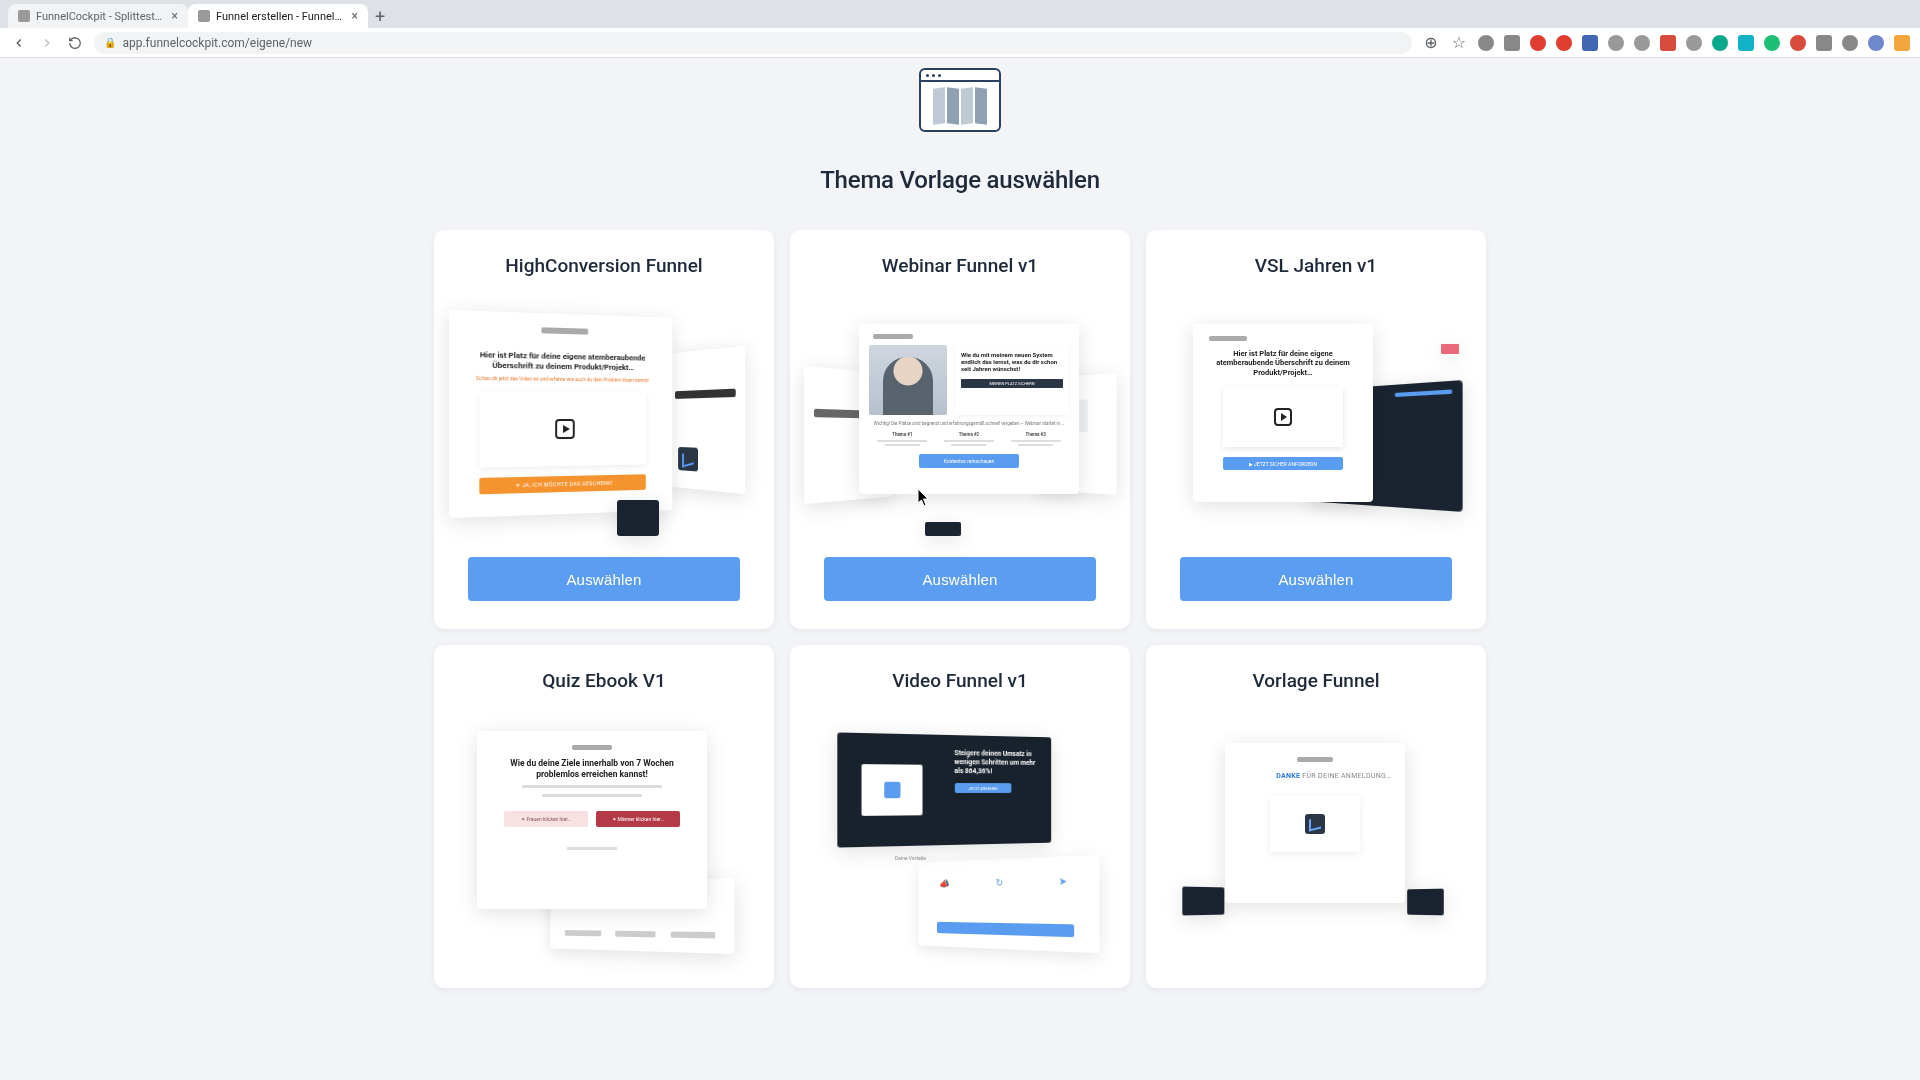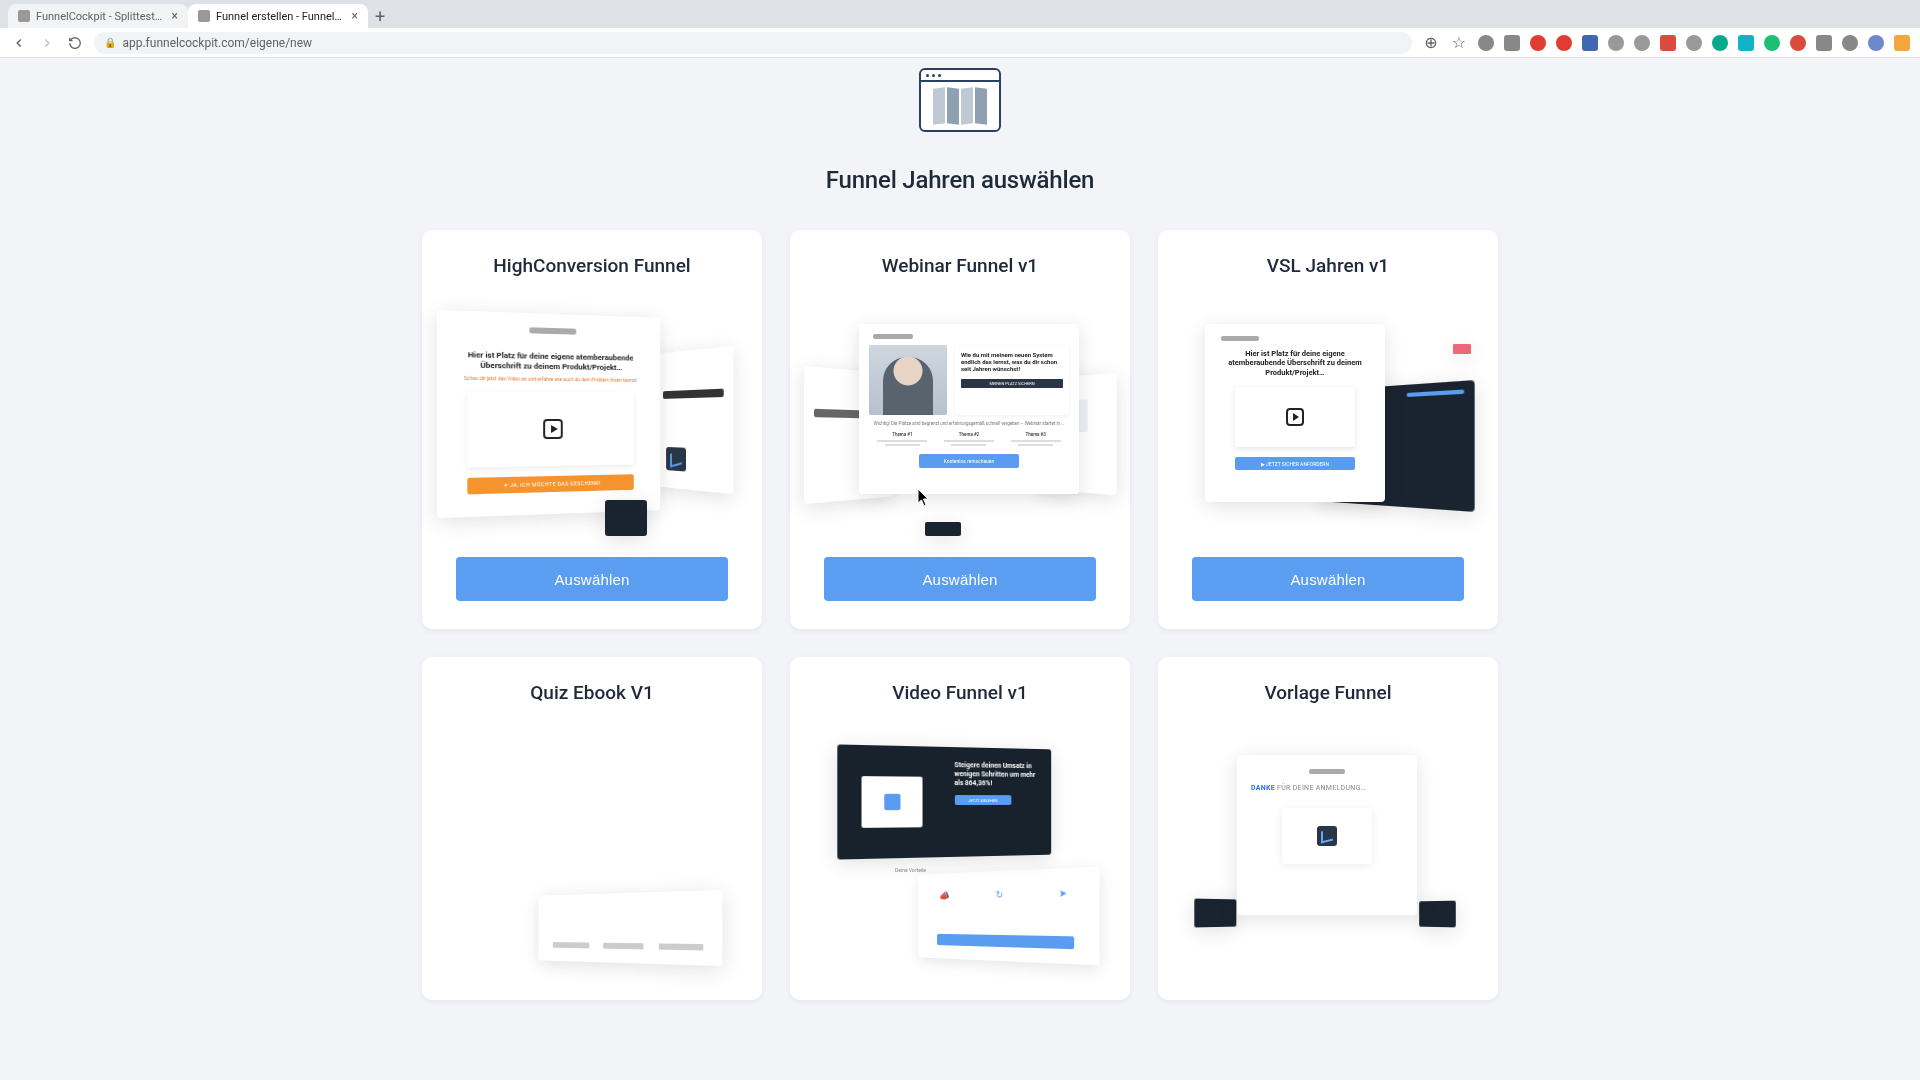--- a/index.html
+++ b/index.html
@@ -32,21 +32,21 @@
 
   .hero-icon { width: 82px; height: 64px; background: #fff; border: 2px solid #2b4162; border-radius: 6px; display: flex; flex-direction: column; overflow: hidden; }
   .hero-icon .top { height: 12px; border-bottom: 2px solid #2b4162; display: flex; align-items: center; padding-left: 5px; gap: 3px; }
   .hero-icon .dot { width: 3px; height: 3px; border-radius: 50%; background: #2b4162; }
   .hero-icon .body { flex: 1; display: flex; align-items: center; justify-content: center; gap: 2px; padding: 6px; }
   .hero-icon .panel { width: 12px; height: 100%; background: #bfc9d4; transform: skewY(-8deg); }
   .hero-icon .panel.alt { background: #8fa0b3; transform: skewY(8deg); }
 
   .page-title { margin-top: 34px; font-size: 24px; font-weight: 500; color: #1e2a3a; letter-spacing: -0.2px; }
 
-  .template-grid { margin-top: 36px; display: grid; grid-template-columns: repeat(3, 340px); gap: 28px; }
+  .template-grid { margin-top: 36px; display: grid; grid-template-columns: repeat(3, 340px); gap: 16px; }
   .template-card { background: #fff; border-radius: 10px; box-shadow: 0 2px 6px rgba(20,30,50,0.06); padding: 24px 20px 28px 20px; display: flex; flex-direction: column; align-items: center; }
   .template-card .card-title { font-size: 19px; font-weight: 500; color: #1e2a3a; margin-bottom: 18px; }
   .preview-wrap { width: 300px; height: 250px; position: relative; display: flex; align-items: center; justify-content: center; }
 
   
   .mock-stack { position: relative; width: 270px; height: 220px; }
   .mock { position: absolute; background: #fff; border-radius: 4px; box-shadow: 0 4px 20px rgba(0,0,0,0.12); }
   .mock.dark { background: #1a2430; }
   .mock .bar { position: absolute; border-radius: 2px; }
 
@@ -128,21 +128,21 @@
   .eb-main .txtcol { flex: 1; padding: 14px 10px; }
   .eb-main .et { font-size: 7px; font-weight: 700; color: #fff; line-height: 1.25; }
   .eb-main .ecta { margin-top: 8px; width: 60px; height: 10px; background: #5a9cf0; border-radius: 2px; font-size:4px; color:#fff; display:flex; align-items:center; justify-content:center; }
   .eb-sub { position:absolute; left: 70px; top: 130px; font-size: 5px; color: #888; }
 
   
   .fb-back-l { left: 0; bottom: 30px; width: 46px; height: 28px; background: #1a2430; border-radius: 2px; transform: perspective(300px) rotateY(24deg); }
   .fb-back-r { right: 6px; bottom: 30px; width: 40px; height: 26px; background: #1a2430; border-radius: 2px; transform: perspective(300px) rotateY(-24deg); }
   .fb-main { left: 44px; top: 18px; width: 180px; height: 160px; padding: 14px; }
   .fb-main .logo { height: 5px; width: 36px; margin: 0 auto 10px; background: #aaa; border-radius: 2px; }
-  .fb-main .fh { text-align: left; font-size: 7px; letter-spacing: 0.3px; }
+  .fb-main .fh { text-align: right; font-size: 7px; letter-spacing: 0.3px; }
   .fb-main .fh .b { color: #2f76d9; font-weight: 700; }
   .fb-main .fh .g { color: #888; }
   .fb-main .chartbox { width: 90px; height: 56px; margin: 16px auto 0; background: #fff; box-shadow: 0 2px 8px rgba(0,0,0,0.08); border-radius: 2px; display:flex; align-items:center; justify-content:center; }
   .fb-main .chartbox .ci { width: 20px; height: 20px; background: #2a3645; border-radius: 3px; position: relative; }
   .fb-main .chartbox .ci::after { content:''; position:absolute; inset:4px; border:2px solid #6aa8f7; border-top:none; border-right:none; transform: skewY(-14deg); }
 
   .select-btn { margin-top: 12px; width: 272px; height: 44px; background: #5b9df1; color: #fff; border: none; border-radius: 4px; font-size: 15px; font-weight: 500; cursor: pointer; letter-spacing: 0.2px; }
 
   .cursor-arrow { position: absolute; left: 917px; top: 430px; width: 14px; height: 20px; pointer-events: none; }
 </style>
@@ -217,21 +217,21 @@
             <span class="dot"></span>
             <span class="dot"></span>
           </div>
         <div class="body">
             <div class="panel"></div>
             <div class="panel alt"></div>
             <div class="panel"></div>
             <div class="panel alt"></div>
           </div>
       </div>
-      <h1 class="page-title">Funnel Jahren auswählen</h1>
+      <h1 class="page-title">Thema Vorlage auswählen</h1>
 
       <div class="template-grid">
 
         <div class="template-card">
           <div class="card-title">HighConversion Funnel</div>
           <div class="preview-wrap">
             <div class="mock-stack">
               <div class="mock hc-back1">
                 <div class="bar h" style="font-size:5px;color:#333;text-align:center;line-height:8px;">EINE ANMEL</div>
                 <div class="bar chart"></div>
@@ -321,20 +321,31 @@
 
         <div class="template-card">
           <div class="card-title">Quiz Ebook V1</div>
           <div class="preview-wrap">
             <div class="mock-stack">
               <div class="mock qz-back">
                 <div class="bar s" style="left:18px;"></div>
                 <div class="bar s" style="left:78px;"></div>
                 <div class="bar s" style="left:138px;"></div>
               </div>
+              <div class="mock qz-main">
+                <div class="logo"></div>
+                <div class="qh">Wie du deine Ziele innerhalb von 7 Wochen problemlos erreichen kannst!</div>
+                <div class="qsub"></div>
+                <div class="qsub" style="width:100px;"></div>
+                <div class="btns">
+                  <div class="qbtn pink">✦ Frauen klicken hier…</div>
+                  <div class="qbtn red">✦ Männer klicken hier…</div>
+                </div>
+                <div class="foot"></div>
+              </div>
             </div>
           </div>
         </div>
 
         <div class="template-card">
           <div class="card-title">Video Funnel v1</div>
           <div class="preview-wrap">
             <div class="mock-stack">
               <div class="mock eb-back">
                 <div class="icons">

